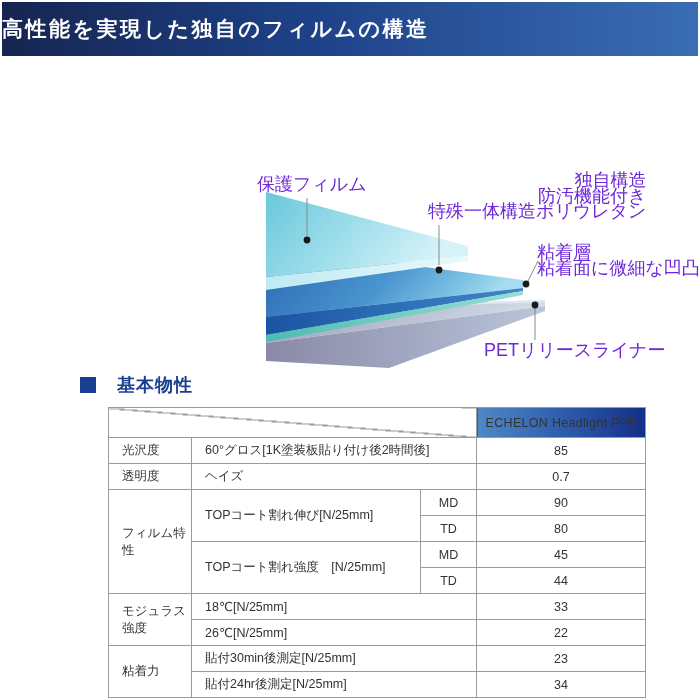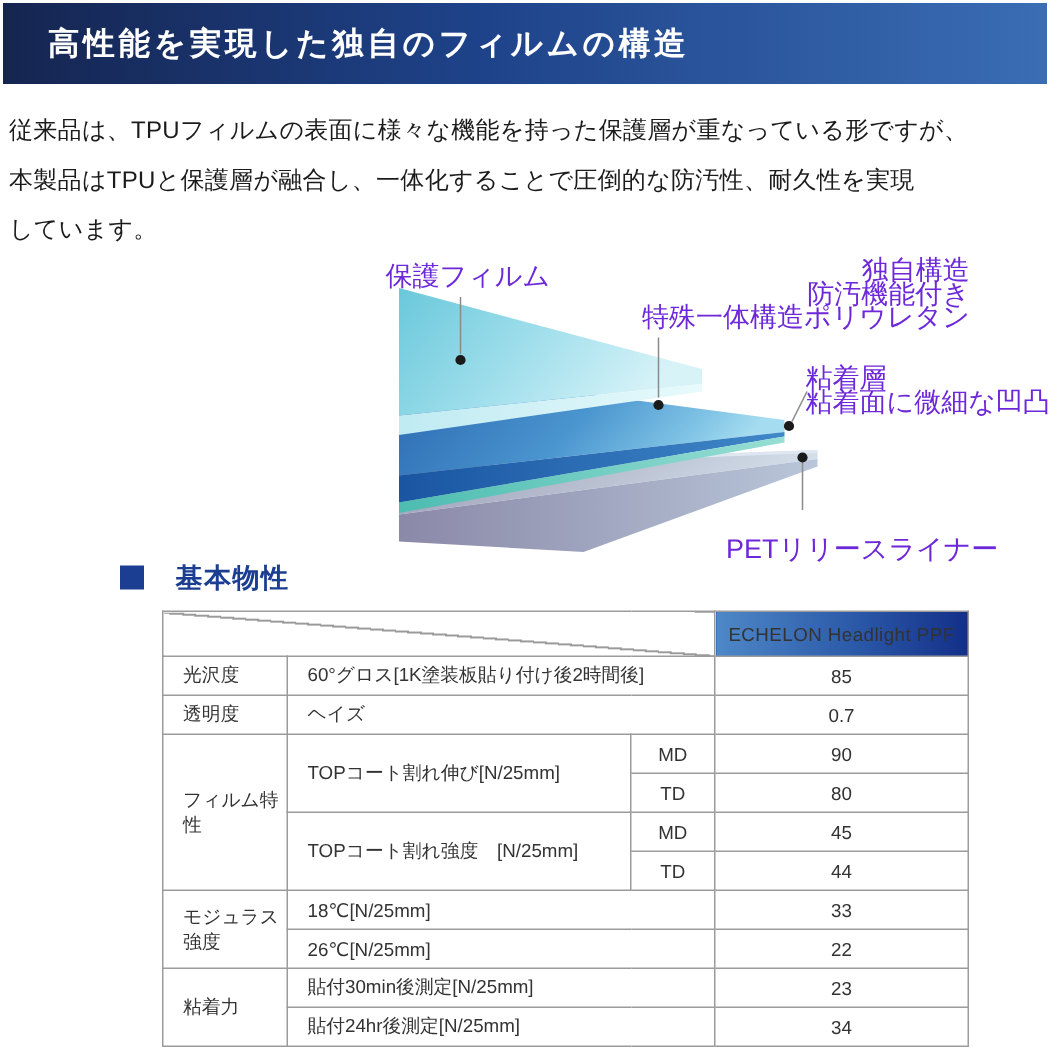--- a/index.html
+++ b/index.html
@@ -8,37 +8,37 @@
   #page { position:relative; width:700px; height:700px; background:#fff; overflow:hidden; }
 
   
   .banner {
     position:absolute; left:2px; top:2px; width:696px; height:54px;
     background:linear-gradient(90deg,#152550 0%,#1e4289 45%,#3a6db4 100%);
   }
   .banner-title {
     font-family:"Liberation Serif","DejaVu Serif",serif;
     color:#ffffff; font-size:21px; font-weight:600; letter-spacing:2.5px;
-    line-height:54px; padding-left:30px; white-space:nowrap;
+    line-height:54px; white-space:nowrap;
   }
 
   
   .intro {
     position:absolute; left:6px; top:71px; width:692px;
     font-size:16px; line-height:33px; color:#1b1b1b; letter-spacing:0.2px;
   }
 
   
   .diagram { position:absolute; left:185px; top:170px; width:505px; height:212px; }
   .diagram svg { position:absolute; left:0; top:0; }
   .lbl { position:absolute; font-size:18px; color:#6d28d9; line-height:15.5px; white-space:nowrap; }
   .lbl-hogo { left:72px; top:7px; }
   .lbl-dokuji { left:243px; top:3px;text-align:right; }
   .lbl-nenchaku { left:352px; top:75px; }
-  .lbl-pet { left:299px; top:189px; }
+  .lbl-pet { left:299px; top:173px; }
 
   
   .section-title {
     position:absolute; left:80px; top:373px; display:flex; align-items:center;
     font-size:18px; font-weight:bold; color:#1c3e92; letter-spacing:1px;gap:14px;
   }
   .section-square { width:16px; height:16px; background:#1c3e92; margin-right:7px; display:inline-block; }
 
   
   .spec-table-wrap { position:absolute; left:80px; top:407px;padding-left:28px; }
@@ -65,25 +65,20 @@
 </style>
 </head>
 <body>
 
 <div id="page">
 
   <div class="banner">
     <div class="banner-title">高性能を実現した独自のフィルムの構造</div>
   </div>
 
-  <div class="intro">
-    <div>従来品は、TPUフィルムの表面に様々な機能を持った保護層が重なっている形ですが、</div>
-    <div>本製品はTPUと保護層が融合し、一体化することで圧倒的な防汚性、耐久性を実現</div>
-    <div>しています。</div>
-  </div>
 
   <div class="diagram">
     <svg width="505" height="212" viewBox="0 0 505 212">
       <defs>
         <linearGradient id="gGrayTop" x1="0" y1="0" x2="1" y2="0.25">
           <stop offset="0" stop-color="#9897b6"></stop>
             <stop offset="0.5" stop-color="#b5bccd"></stop>
             <stop offset="1" stop-color="#d6e1ec"></stop>
         </linearGradient>
         <linearGradient id="gGrayFront" x1="0" y1="0" x2="1" y2="0">

